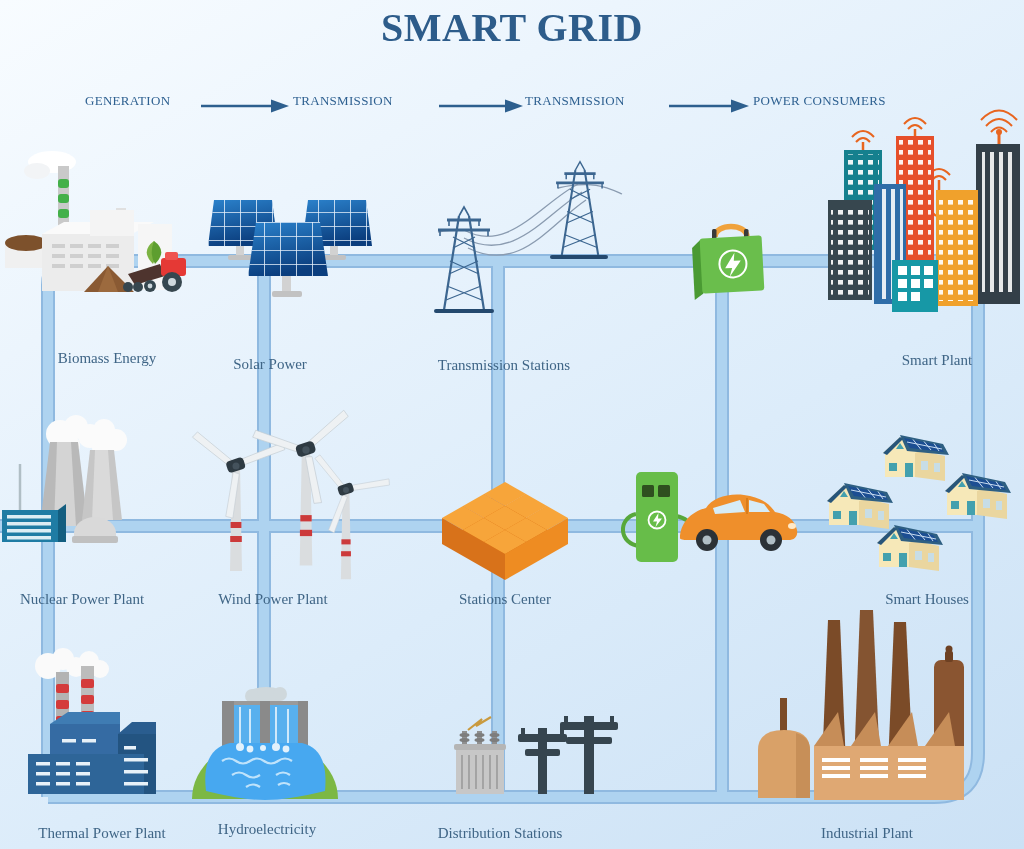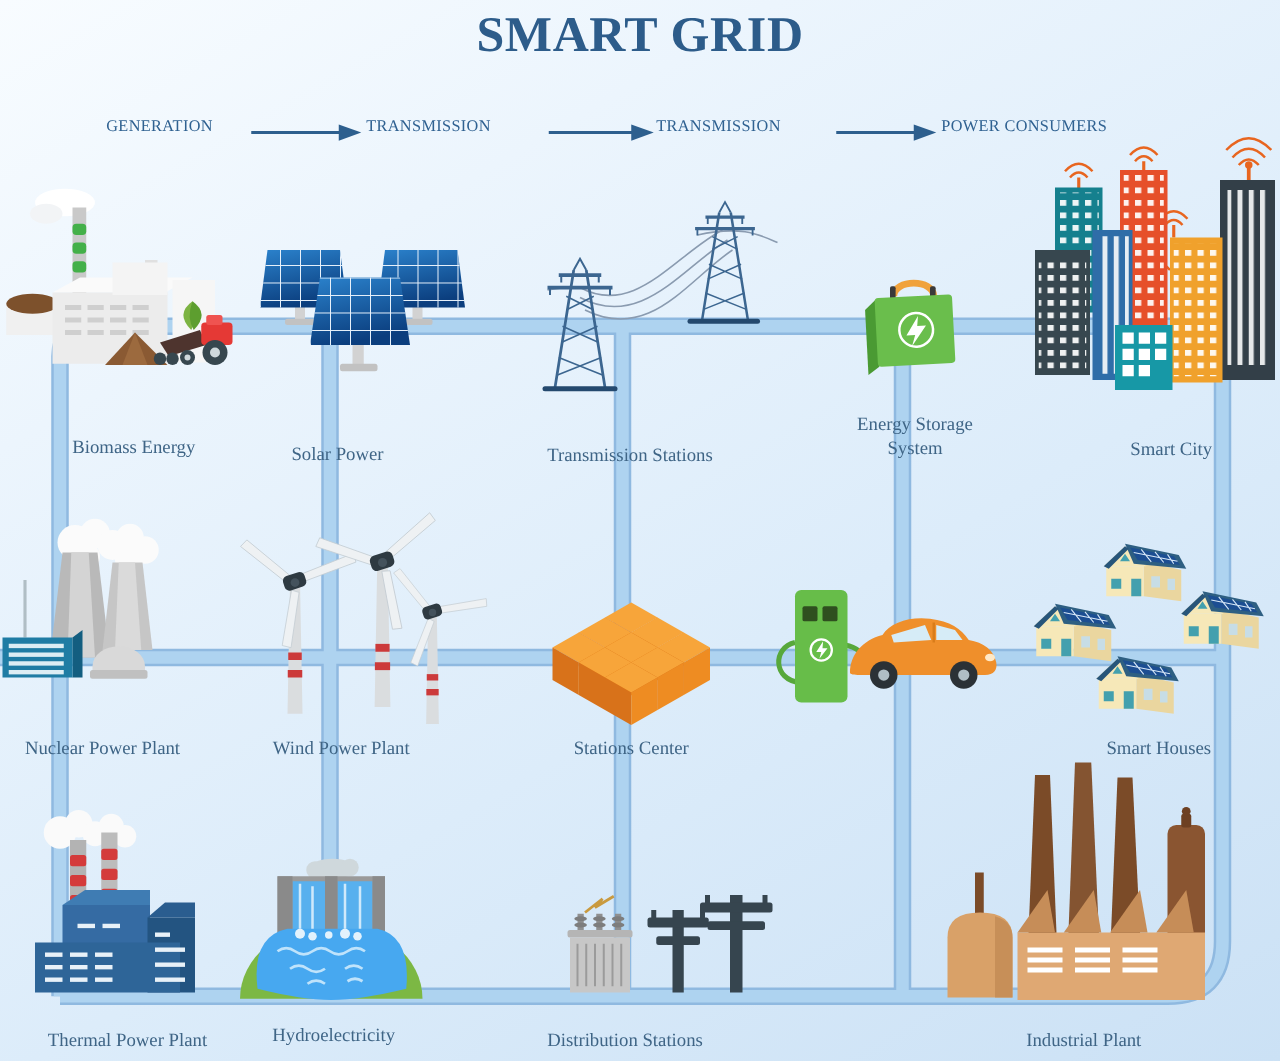--- a/index.html
+++ b/index.html
@@ -533,22 +533,21 @@
         <rect x="142" y="150" width="28" height="4"></rect>
           <rect x="142" y="158" width="28" height="4"></rect>
           <rect x="142" y="166" width="28" height="4"></rect>
       </g>
     </svg>
   </div>
 
   <div class="node-label" style="left:27px;top:349px;width:160px">Biomass Energy</div>
   <div class="node-label" style="left:190px;top:355px;width:160px">Solar Power</div>
   <div class="node-label" style="left:404px;top:356px;width:200px">Transmission Stations</div>
-  <div class="node-label" style="left:666px;top:331px;width:132px">Energy Storage System</div>
-  <div class="node-label" style="left:857px;top:351px;width:160px">Smart City</div>
+  <div class="node-label" style="left:857px;top:351px;width:160px">Smart Plant</div>
   <div class="node-label" style="left:2px;top:590px;width:160px">Nuclear Power Plant</div>
   <div class="node-label" style="left:193px;top:590px;width:160px">Wind Power Plant</div>
   <div class="node-label" style="left:425px;top:590px;width:160px">Stations Center</div>
   <div class="node-label" style="left:847px;top:590px;width:160px">Smart Houses</div>
   <div class="node-label" style="left:22px;top:824px;width:160px">Thermal Power Plant</div>
   <div class="node-label" style="left:187px;top:820px;width:160px">Hydroelectricity</div>
   <div class="node-label" style="left:410px;top:824px;width:180px">Distribution Stations</div>
   <div class="node-label" style="left:787px;top:824px;width:160px">Industrial Plant</div>
 
 </div>

